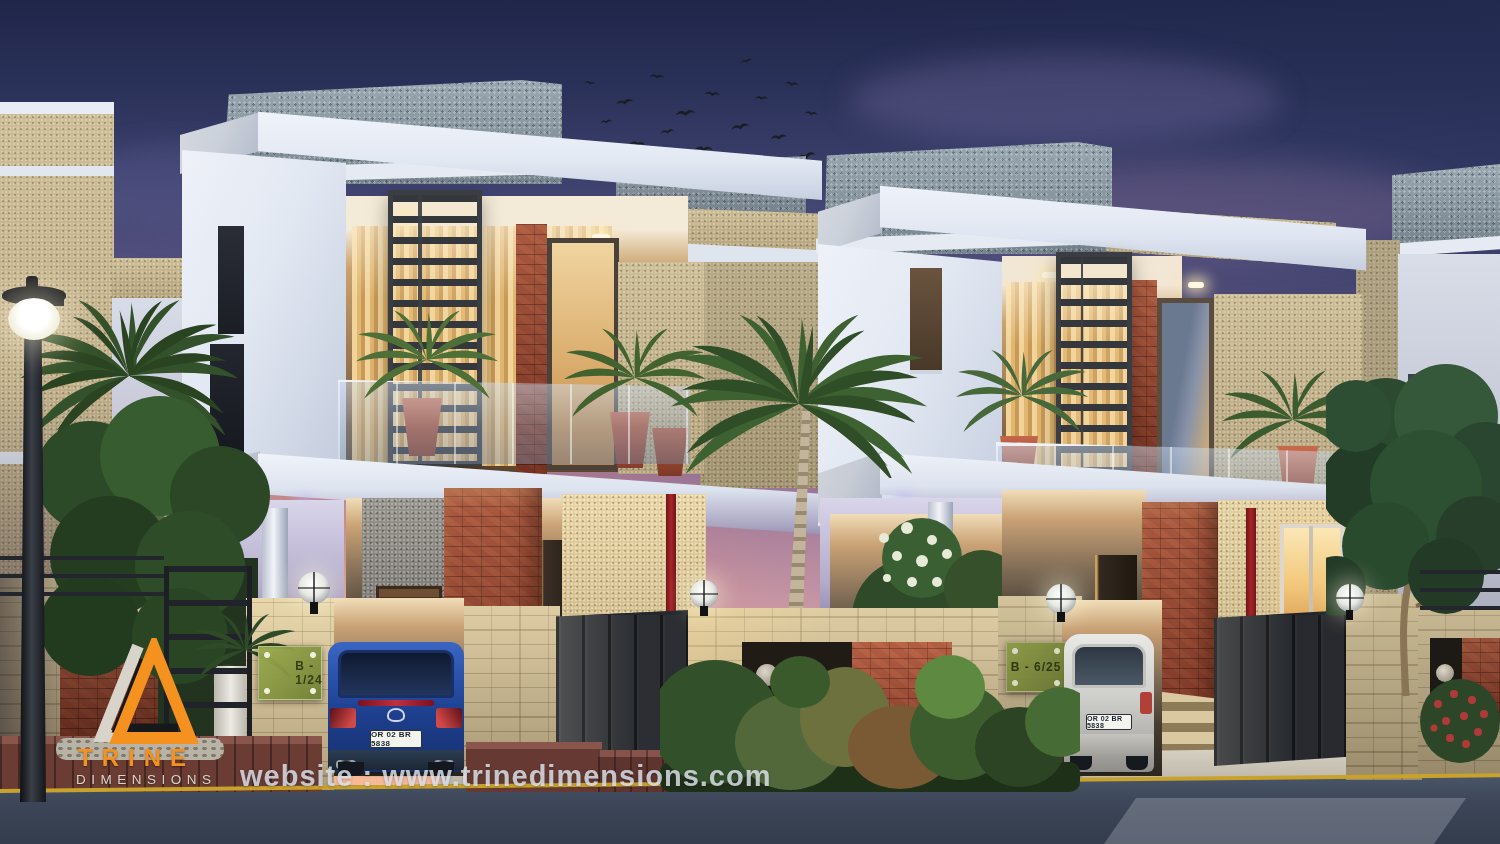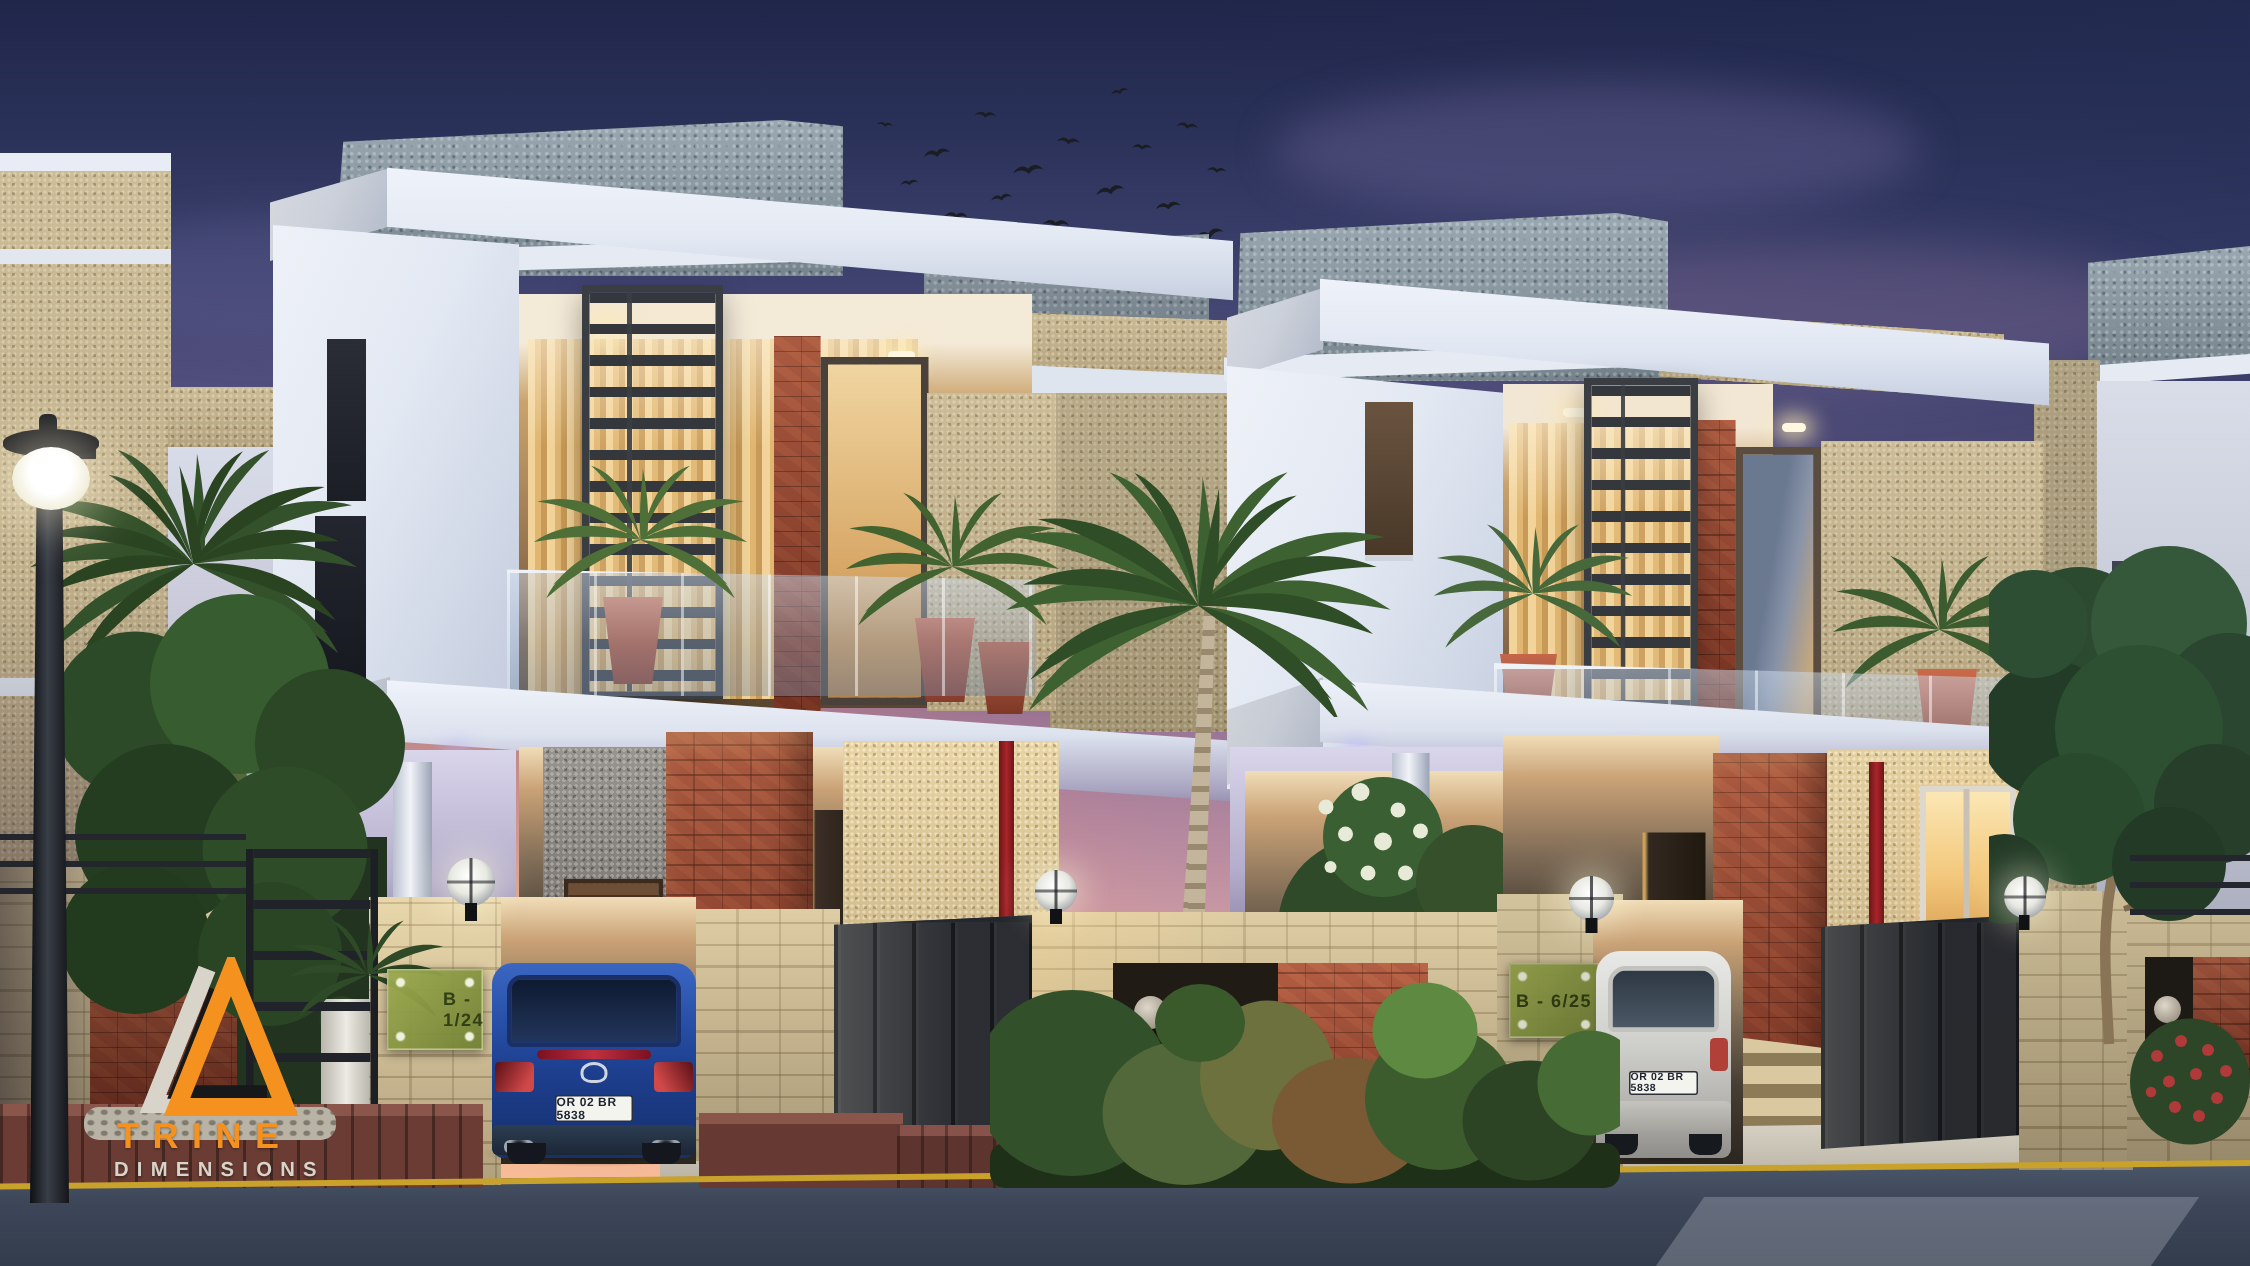--- a/index.html
+++ b/index.html
@@ -436,15 +436,16 @@
     <div style="left:8px;top:298px;width:52px;height:42px;border-radius:50%;background:radial-gradient(circle at 50% 40%, #ffffff 0 40%, #f2efdc 70%, #cfccb8);box-shadow:0 0 34px 10px rgba(255,246,214,.5);"></div>
   </div>
 
   <svg style="left:92px;top:638px;z-index:50;" width="112" height="110" viewBox="0 0 112 110">
     <path d="M46 8 L10 98 L82 98" fill="none" stroke="#d8d4ca" stroke-width="12" stroke-linejoin="miter"></path>
     <path d="M52 22 L26 90 L86 90" fill="none" stroke="#17181a" stroke-width="9"></path>
     <rect x="30" y="92" width="74" height="11" fill="#17181a" transform="rotate(2 30 92)"></rect>
     <path d="M62 10 L26 100 L98 100 Z" fill="none" stroke="#f5911e" stroke-width="12"></path>
   </svg>
   <div style="left:78px;top:744px;z-index:50;font-size:24px;font-weight:bold;letter-spacing:9px;color:#f5911e;text-shadow:0 1px 2px rgba(0,0,0,.4);">TRINE</div>
-  <div style="left:76px;top:772px;z-index:50;font-size:13.5px;font-weight:bold;letter-spacing:5.5px;color:#d8d4ca;text-shadow:0 1px 2px rgba(0,0,0,.4);">DIMENSIONS</div>
+  <div style="left:76px;top:772px;z-index:50;font-size:13.5px;font-weight:normal;letter-spacing:5.5px;color:#d8d4ca;text-shadow:0 1px 2px rgba(0,0,0,.4);">DIMENSIONS</div>
+  <div style="left:240px;top:760px;z-index:50;font-size:29px;font-weight:bold;letter-spacing:1px;color:rgba(225,230,240,.82);text-shadow:0 1px 3px rgba(0,0,0,.25);">website : www.trinedimensions.com</div>
 
 </div>
 
 </body></html>

